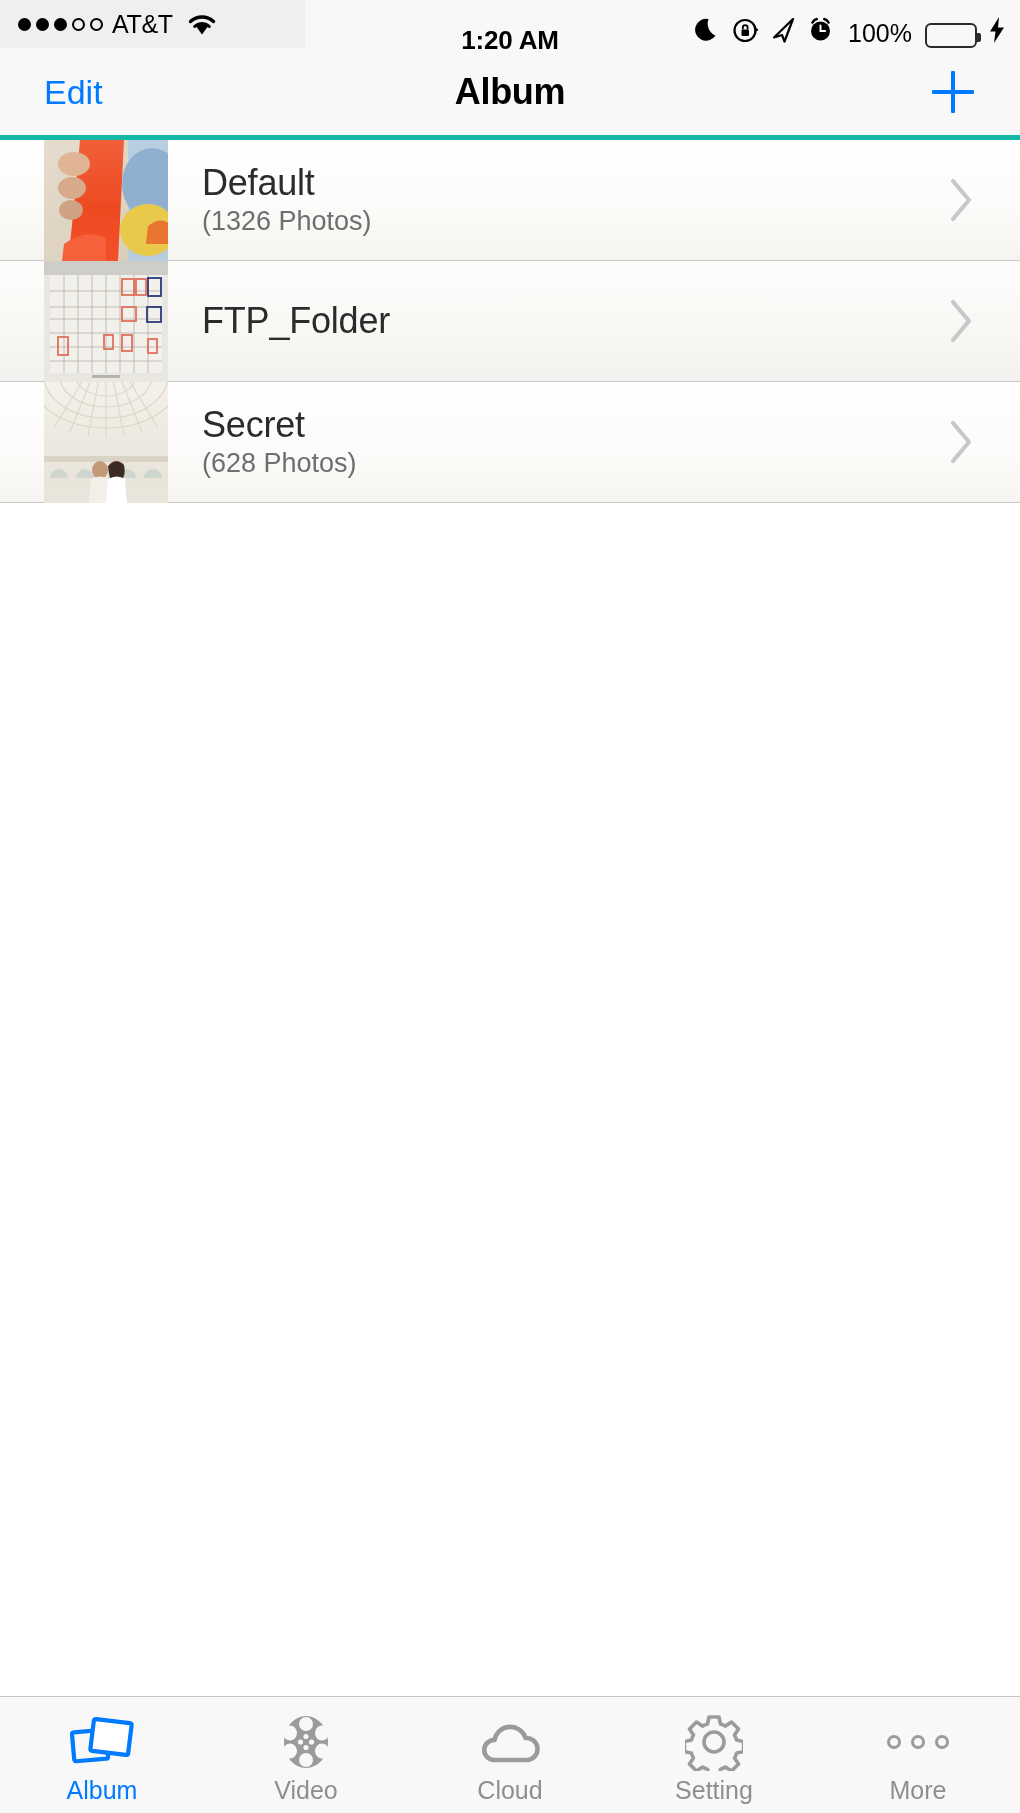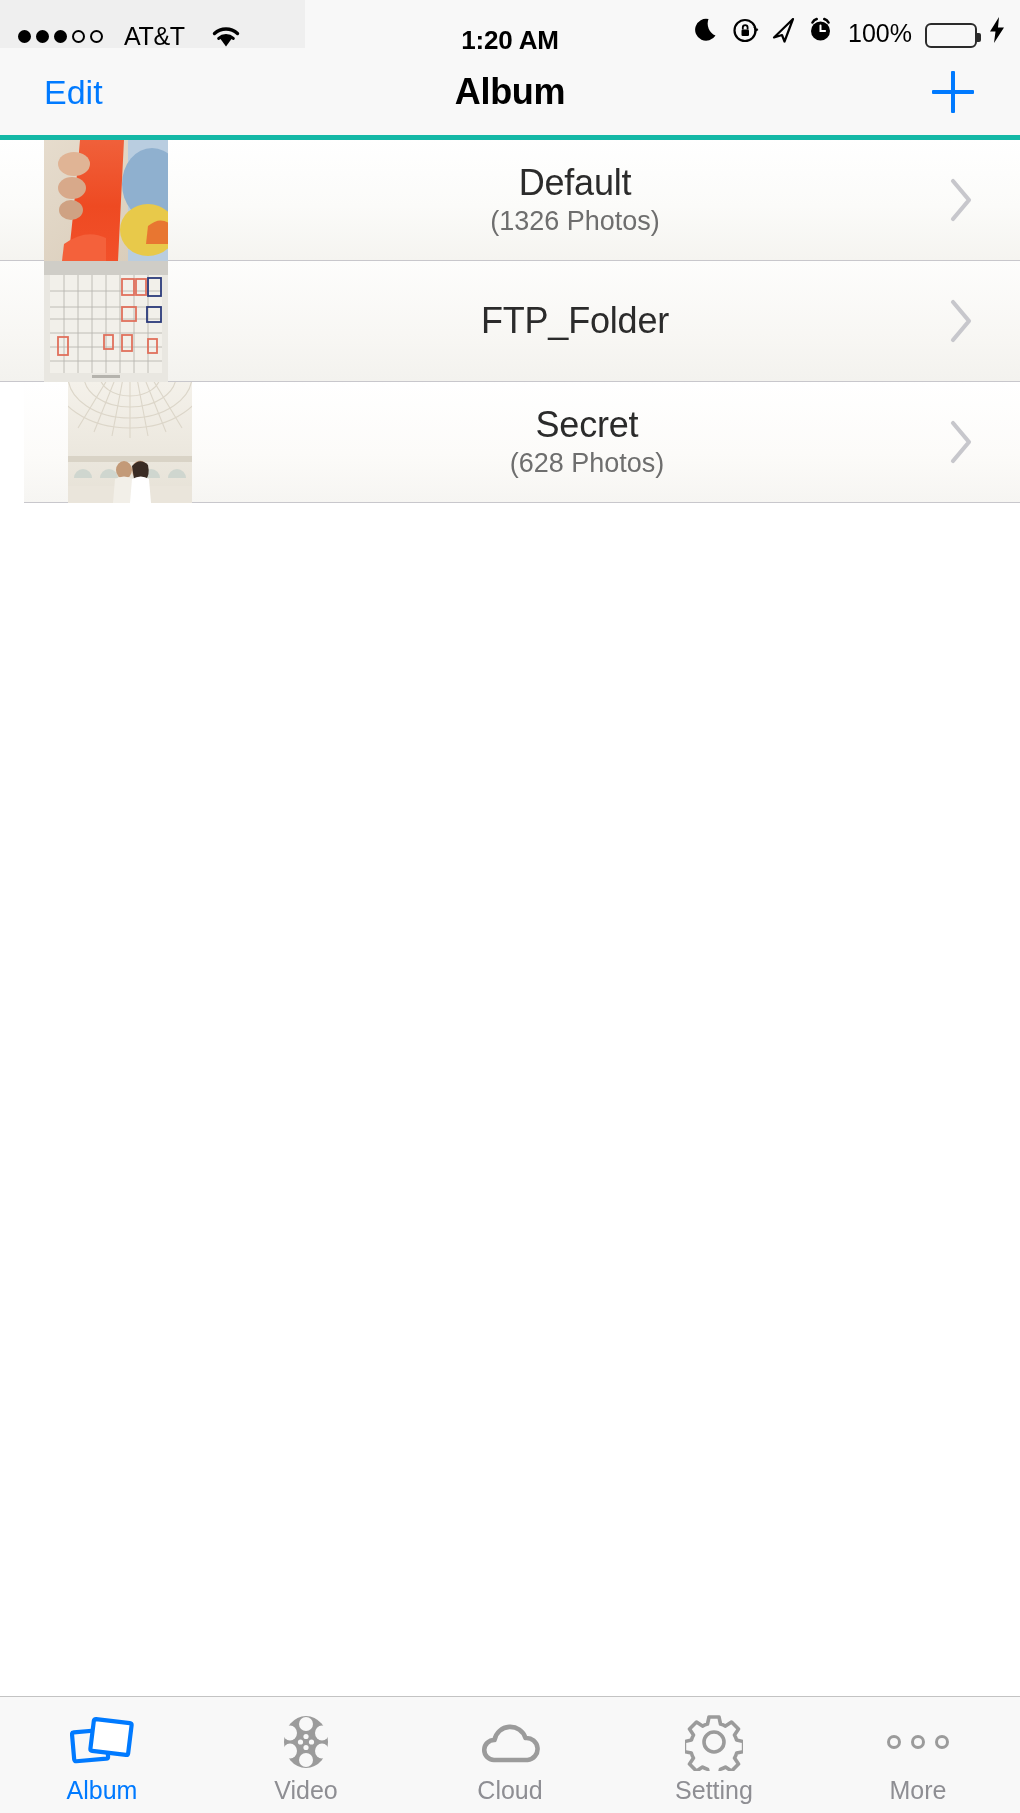--- a/index.html
+++ b/index.html
@@ -34,22 +34,22 @@
     color: #000;
   }
   .status-bar .sb-tint {
     position: absolute;
     left: 0; top: 0;
     width: 305px; height: 48px;
     background: #efefef;
   }
   .sb-left {
     position: absolute;
-    left: 18px; top: 12px; height: 48px;
-    display: flex; align-items: center; gap: 12px;
+    left: 18px; top: 0; height: 48px;
+    display: flex; align-items: center; gap: 0;
     z-index: 2;
   }
   .sig-dots { display: flex; align-items: center; gap: 5px; margin-right: 9px; }
   .sig-dot {
     width: 13px; height: 13px; border-radius: 50%;
     border: 2px solid #000;
   }
   .sig-dot.filled { background: #000; }
   .carrier {
     font-size: 25px;
@@ -132,40 +132,39 @@
   }
   .album-row {
     position: relative;
     display: flex;
     align-items: center;
     height: 121px;
     border-bottom: 1px solid #c8c7cc;
     background: linear-gradient(180deg, #ffffff 0%, #fbfbf9 55%, #f5f4f0 100%);
   }
   .album-row:nth-child(2) { background: linear-gradient(180deg, #fdfdfc 0%, #f8f7f4 60%, #f3f2ee 100%); }
-  .album-row:nth-child(3) { background: linear-gradient(180deg, #ffffff 0%, #fcfbf9 60%, #f6f5f2 100%); margin-left: 24px; }
+  .album-row:nth-child(3) { background: linear-gradient(180deg, #ffffff 0%, #fcfbf9 60%, #f6f5f2 100%); }
 
   .thumb {
     width: 124px; height: 121px;
     flex: 0 0 124px;
     margin-left: 44px;
     overflow: hidden;
     position: relative;
     background: #ddd;
   }
   .thumb svg { display: block; width: 124px; height: 121px; }
 
   .row-text {
     flex: 1 1 auto;
     padding-left: 34px;
     display: flex;
     flex-direction: column;
     justify-content: center;
     gap: 4px;
-    text-align: center;
   }
   .row-title {
     font-size: 36px;
     color: #2b2b2b;
     line-height: 1.1;
     letter-spacing: -0.2px;
   }
   .row-sub {
     font-size: 27px;
     color: #6e6e6e;

